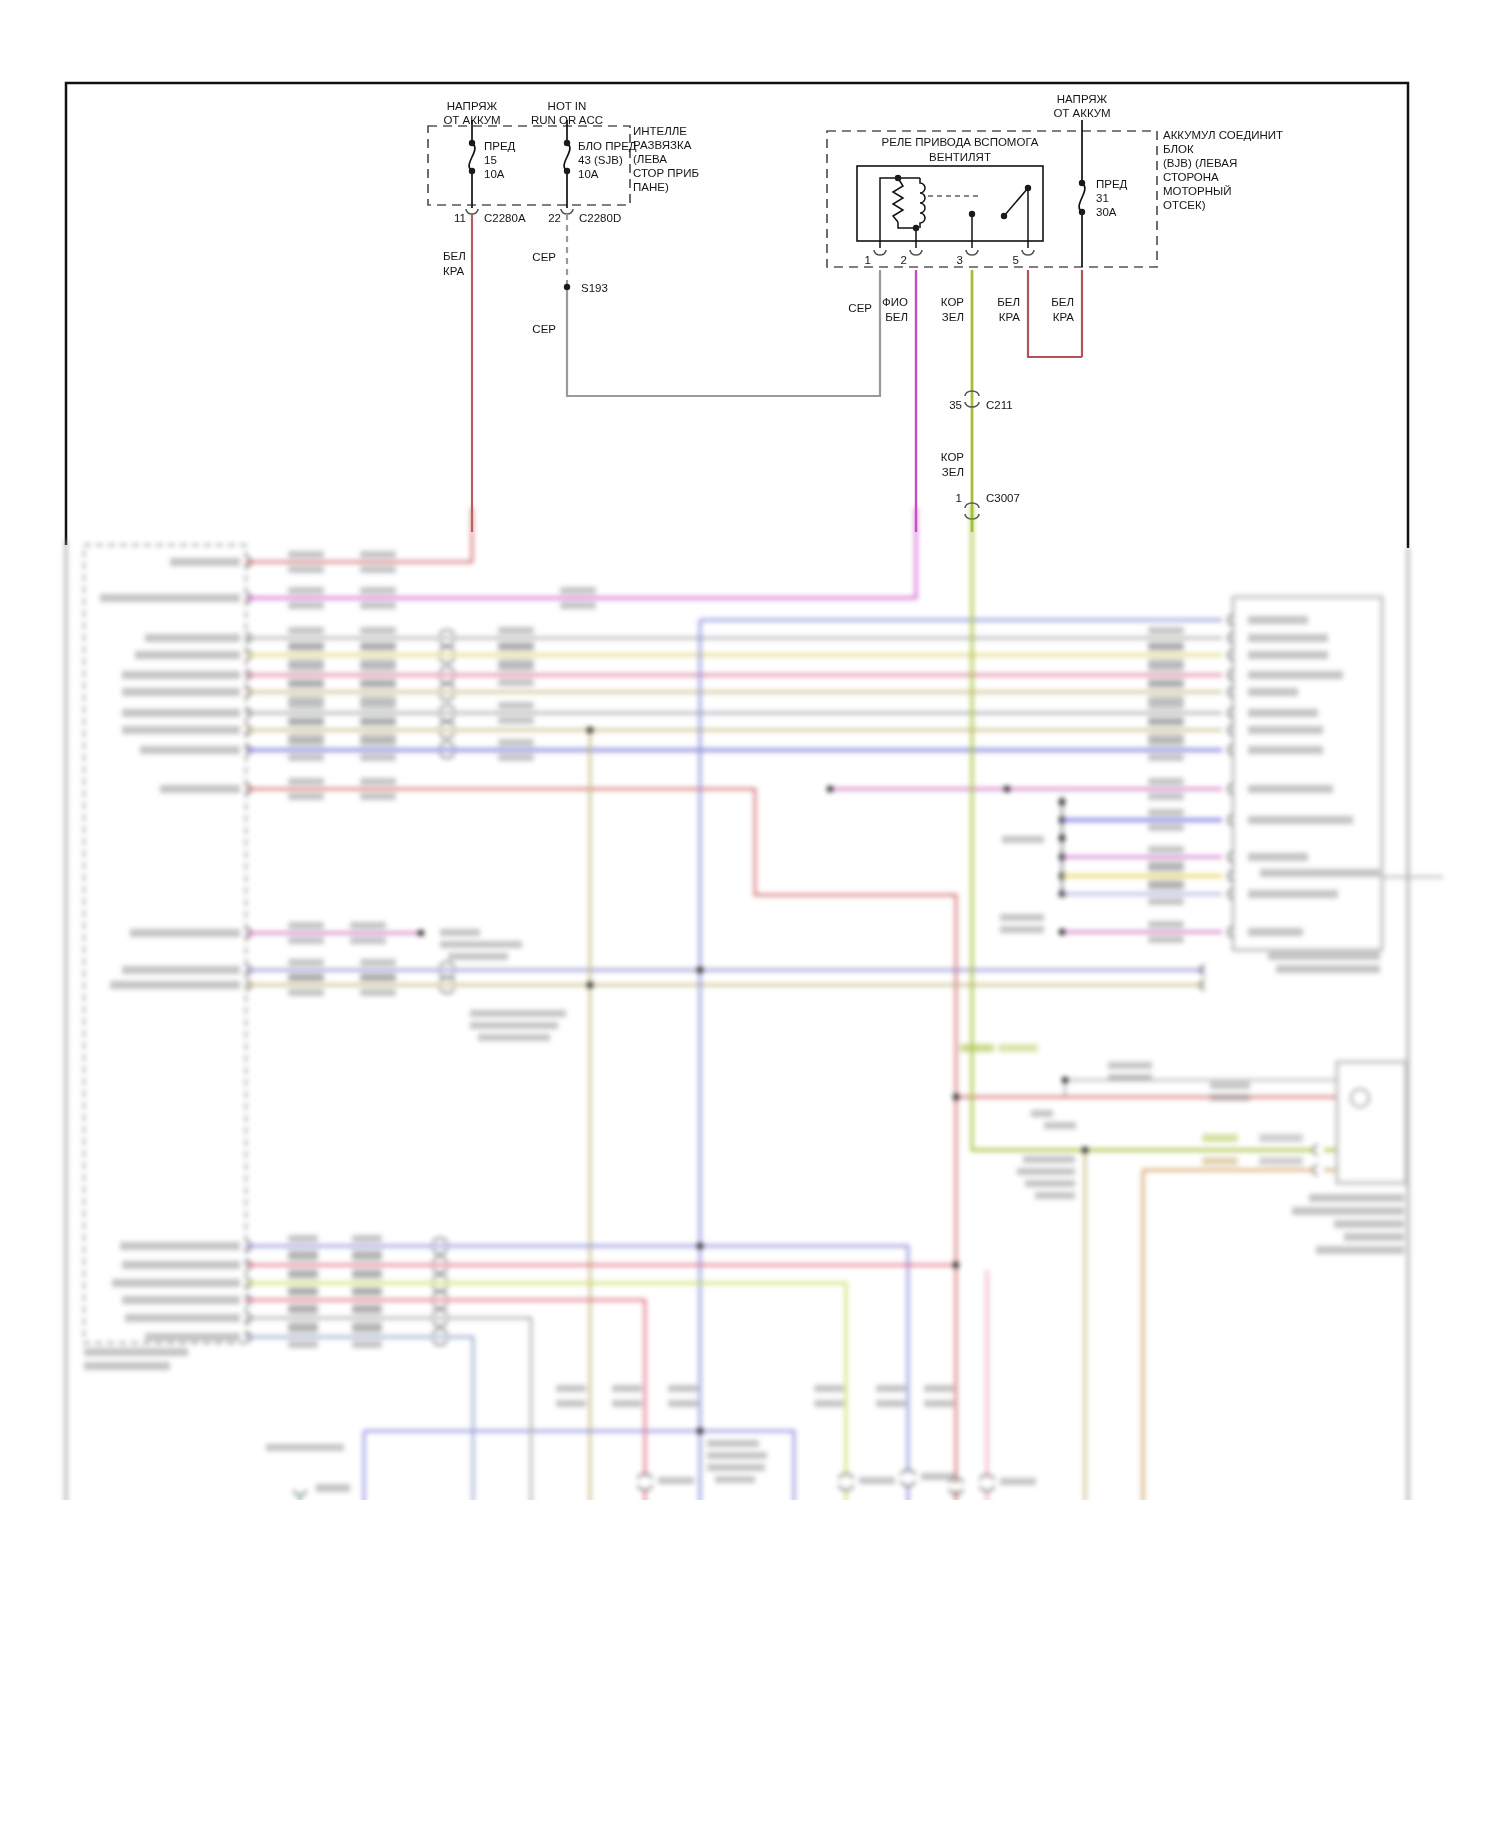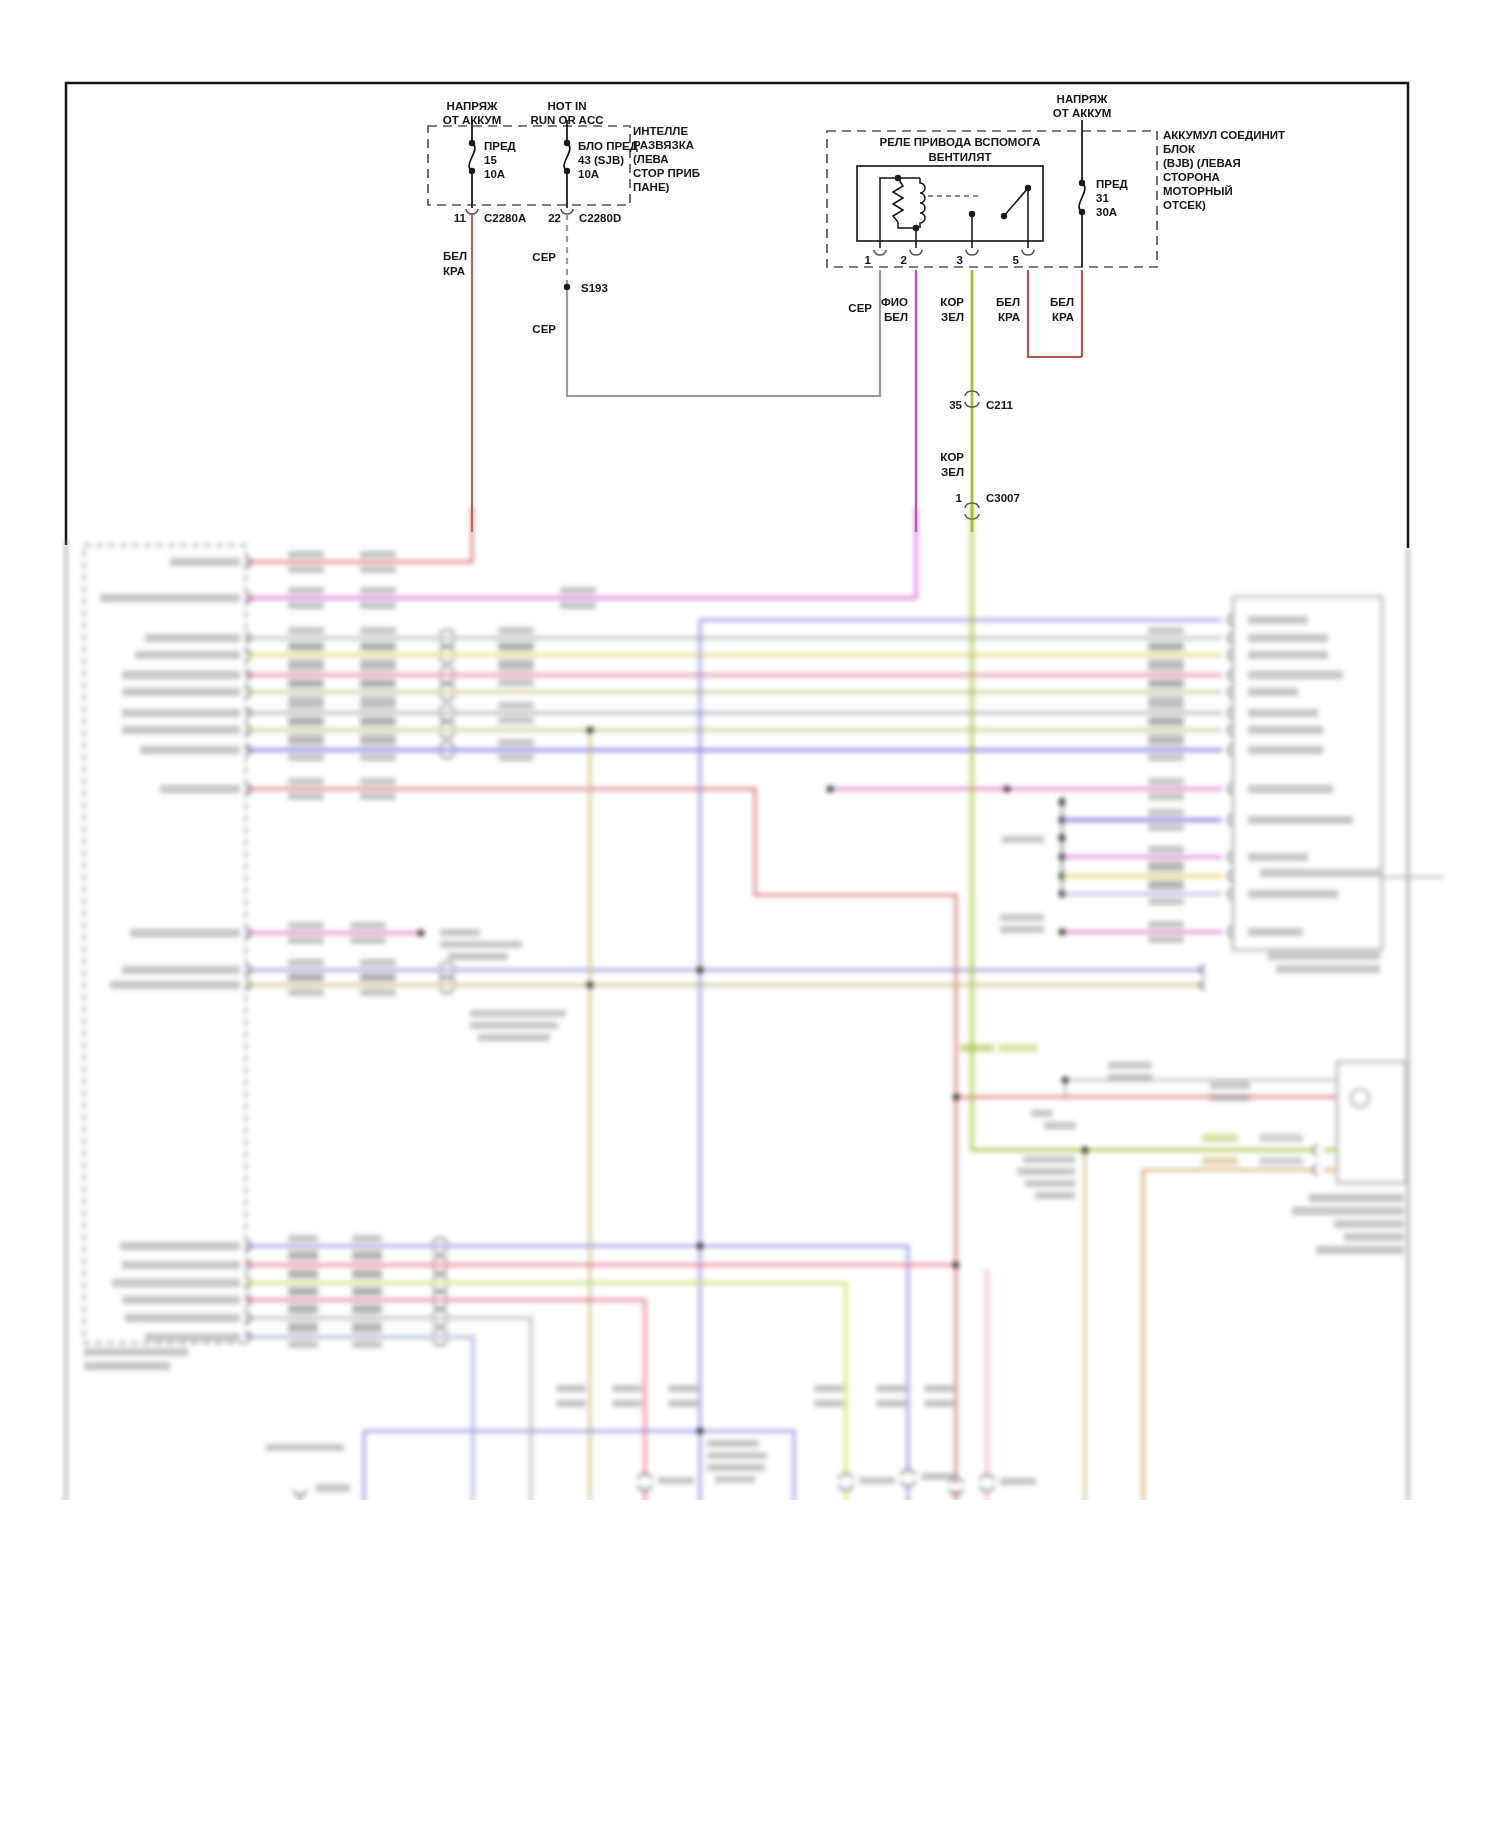--- a/index.html
+++ b/index.html
@@ -1,17 +1,17 @@
 <!DOCTYPE html>
 <html><head>
 <meta charset="utf-8">
 <style>
   html,body { margin:0; padding:0; background:#fff; }
   .stage { position:relative; width:1500px; height:1500px; background:#ffffff;
-           font-family:"Liberation Sans", sans-serif; overflow:hidden;font-weight:bold; }
+           font-family:"Liberation Sans", sans-serif; overflow:hidden; }
   svg text { font-family:"Liberation Sans", sans-serif; font-size:11.5px; fill:#151515; }
   .blurLayer { filter: blur(2.4px); opacity:.95; }
   .blob { fill:#8d8d8d; opacity:.55; }
   .blobD { fill:#5a5a5a; opacity:.8; }
   .wire { fill:none; stroke-linecap:butt; }
   .pin  { fill:none; stroke:#555; stroke-width:1.6; }
   .boxg { fill:none; stroke:#b9b9b9; stroke-width:3; }
 </style>
 </head>
 <body>

